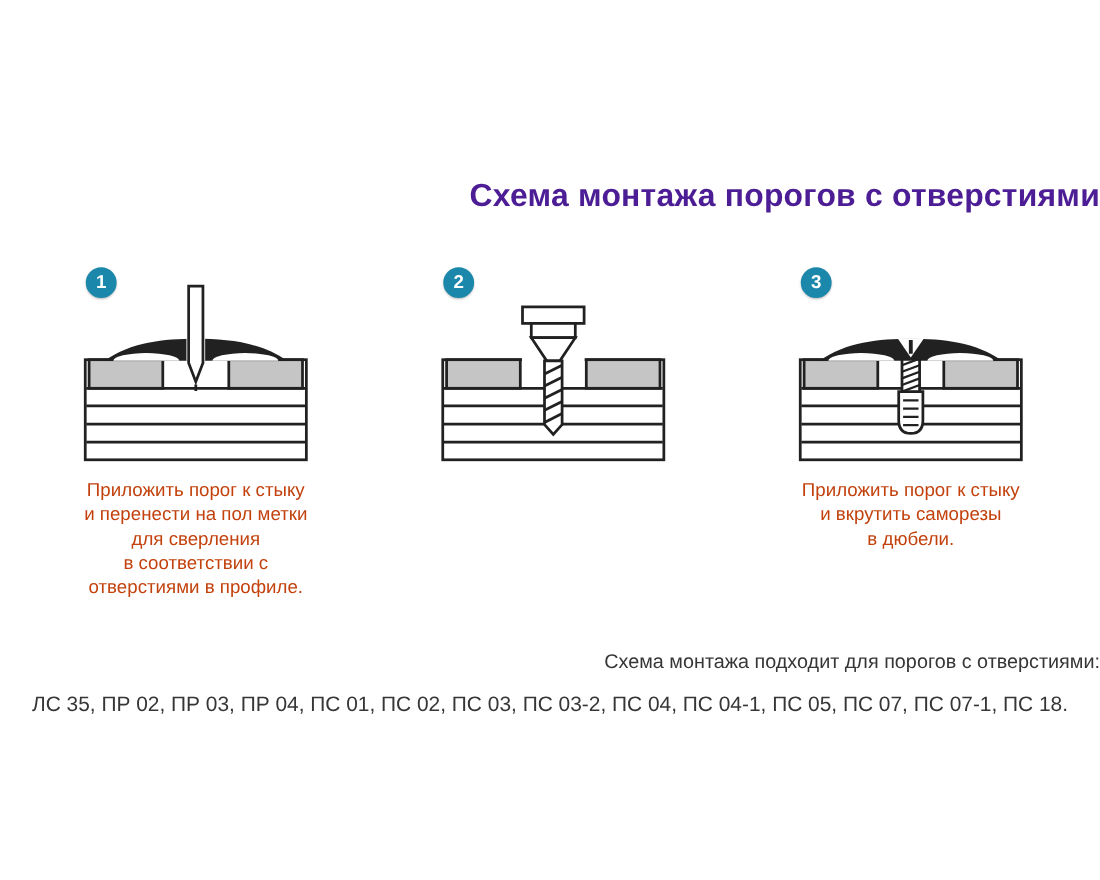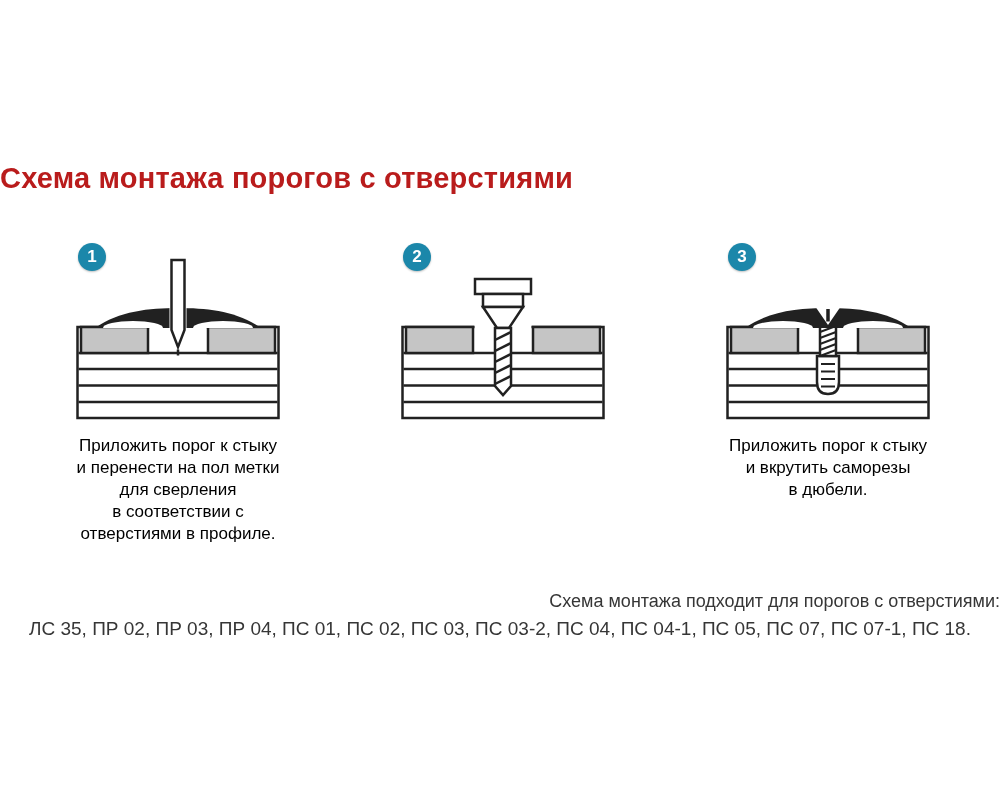--- a/index.html
+++ b/index.html
@@ -4,46 +4,46 @@
 <style>
   html,body{margin:0;padding:0;}
   body{
     width:1000px;height:800px;background:#ffffff;
     font-family:"Liberation Sans","DejaVu Sans",sans-serif;
     position:relative;overflow:hidden;
   }
   .page{position:absolute;inset:0;background:#ffffff;}
   .title{
     position:absolute;top:162px;left:0;width:1000px;
-    text-align:left;font-size:29px;font-weight:700;
-    color:#b91c1c;letter-spacing:0.2px;
+    text-align:right;font-size:29px;font-weight:700;
+    color:#4c1d95;letter-spacing:0.2px;
   }
   .step{position:absolute;top:243px;width:210px;height:350px;}
   .step-1{left:73px;}
   .step-2{left:398px;}
   .step-3{left:723px;}
   .badge{
     position:absolute;left:5px;top:0;width:28px;height:28px;
     border-radius:50%;background:#1b87aa;
     box-shadow:0 1px 2px rgba(0,0,0,0.25);
     color:#ffffff;font-size:17px;font-weight:700;
     display:flex;align-items:center;justify-content:center;
   }
   .illu{position:absolute;left:0;top:5px;width:210px;height:185px;}
   .caption{
     position:absolute;top:192px;left:50%;transform:translateX(-50%);
     width:280px;text-align:center;white-space:pre-line;
-    font-size:17px;line-height:22px;color:#000000;
+    font-size:17px;line-height:22px;color:#c2410c;
   }
   .footer{
     position:absolute;top:590px;left:0;width:1000px;
     text-align:center;color:#363636;
   }
   .footer-intro{font-size:18px;line-height:22px;text-align:right;}
-  .footer-models{font-size:19px;line-height:24px;margin-top:5px;}
+  .footer-models{font-size:19px;line-height:24px;margin-top:17px;}
 </style>
 </head>
 <body>
 
 <div class="page">
 
   <div class="title">Схема монтажа порогов с отверстиями</div>
 
   <div class="step step-1">
     <div class="badge">

